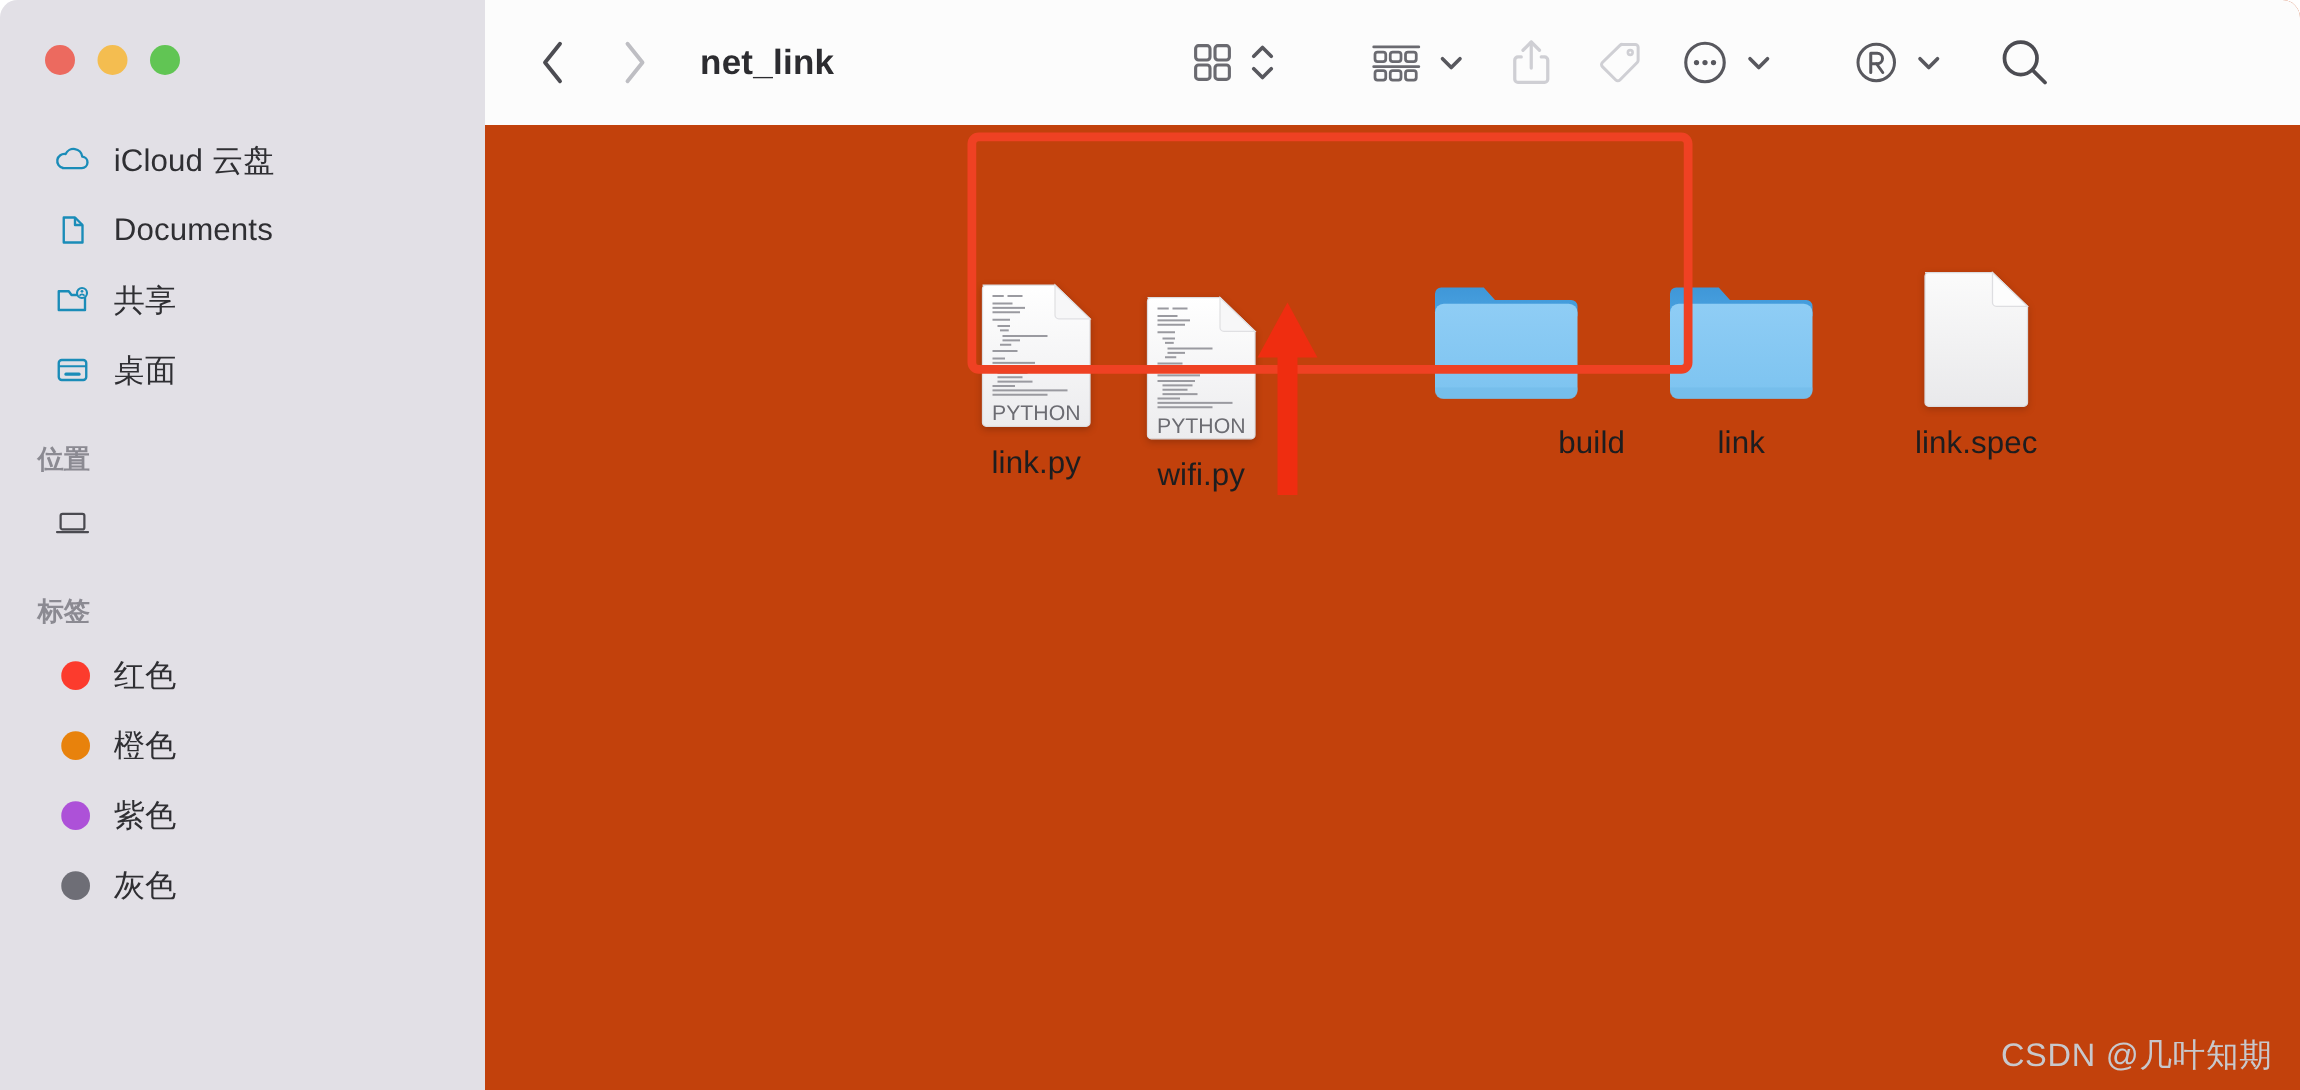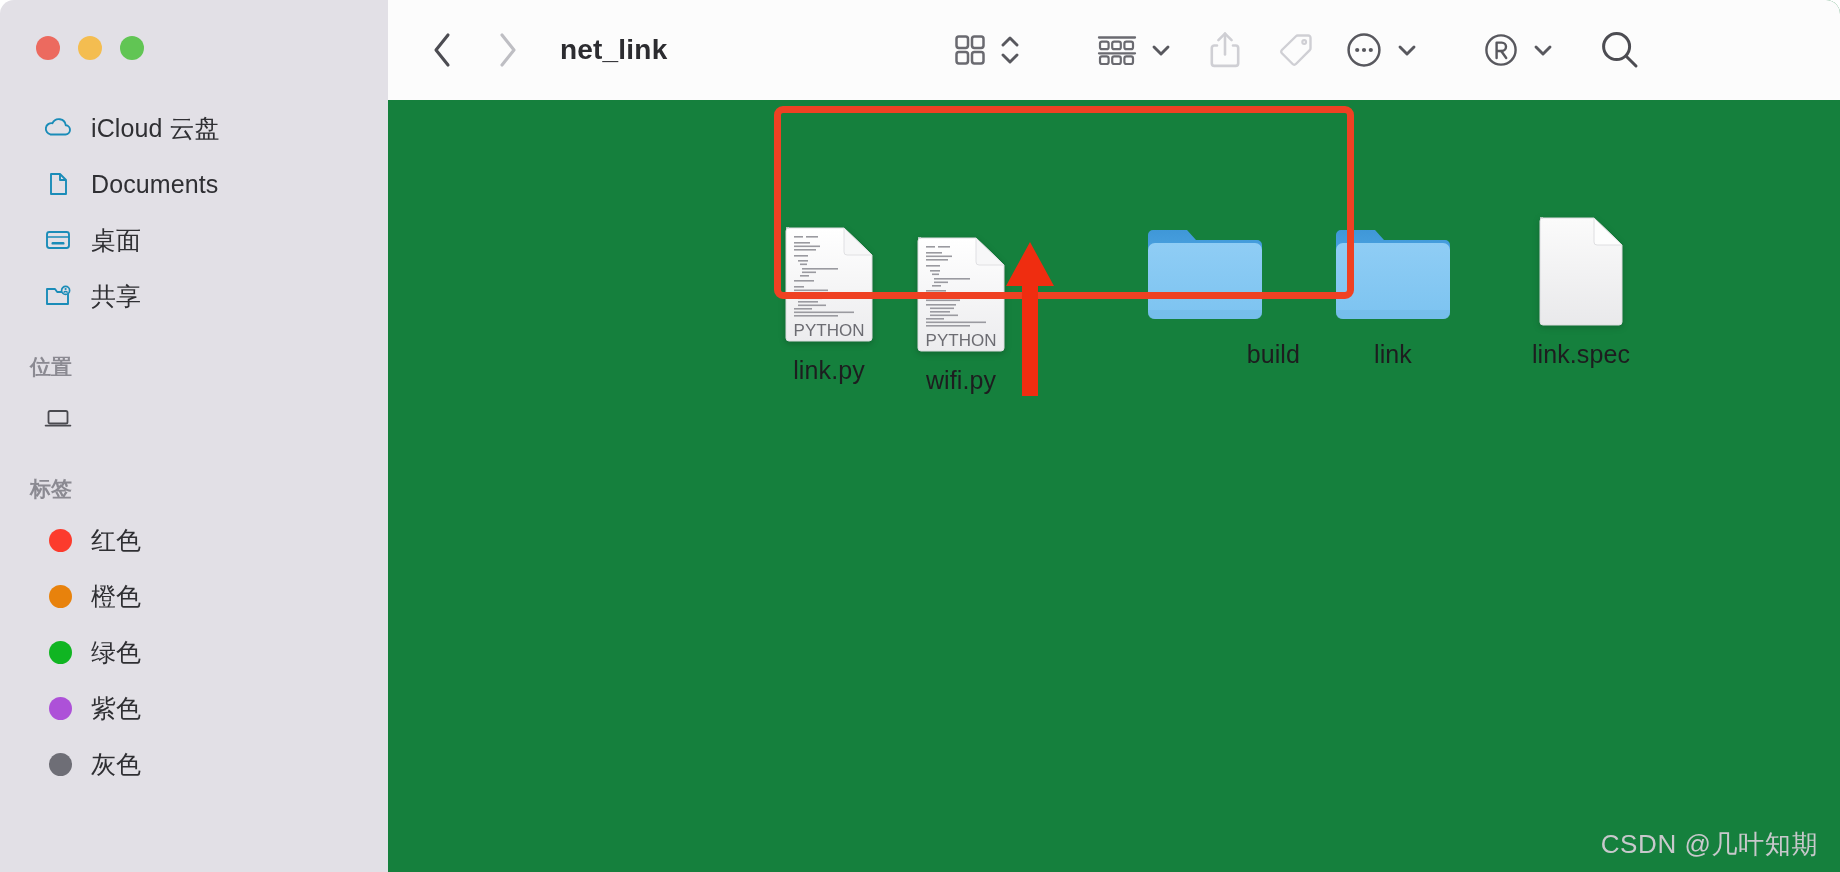--- a/index.html
+++ b/index.html
@@ -90,21 +90,21 @@
     border-radius: 50%;
     display: block;
     margin-left: 4px;
   }
 
   
   .main {
     position: relative;
     flex: 1 1 auto;
     height: 872px;
-    background: #15803d;
+    background: #c2410c;
     border-top-right-radius: 14px;
     overflow: hidden;
   }
 
   .toolbar {
     position: relative;
     height: 100px;
     display: flex;
     align-items: center;
     background: #fcfcfc;
@@ -229,40 +229,40 @@
               <path d="M9 6h9l6 6v14H9z" fill="none" stroke="#1a8cb8" stroke-width="1.9" stroke-linejoin="round"></path>
               <path d="M18 6v6h6" fill="none" stroke="#1a8cb8" stroke-width="1.9" stroke-linejoin="round"></path>
             </svg>
         </span>
         <span class="label">Documents</span>
       </div>
 
       <div class="sb-row">
         <span class="sb-icon">
           <svg width="32" height="32" viewBox="0 0 32 32">
-              <rect x="5" y="8" width="22" height="16" rx="2.4" fill="none" stroke="#1a8cb8" stroke-width="1.9"></rect>
-              <rect x="9.5" y="18" width="13" height="2.6" rx="1.2" fill="#1a8cb8"></rect>
-              <path d="M5 13h22" stroke="#1a8cb8" stroke-width="1.6"></path>
-            </svg>
-        </span>
-        <span class="label">桌面</span>
-      </div>
-
-      <div class="sb-row">
-        <span class="sb-icon">
-          <svg width="32" height="32" viewBox="0 0 32 32">
               <path d="M5 9h8l2.2 3H26v12H5z" fill="none" stroke="#1a8cb8" stroke-width="1.9" stroke-linejoin="round"></path>
               <circle cx="23.6" cy="10.4" r="4" fill="#e2e0e6" stroke="#1a8cb8" stroke-width="1.7"></circle>
               <circle cx="23.6" cy="9" r="1.1" fill="#1a8cb8"></circle>
               <path d="M21.6 12.6a2.4 2.4 0 0 1 4 0" stroke="#1a8cb8" stroke-width="1.4" fill="none"></path>
             </svg>
         </span>
         <span class="label">共享</span>
       </div>
 
+      <div class="sb-row">
+        <span class="sb-icon">
+          <svg width="32" height="32" viewBox="0 0 32 32">
+              <rect x="5" y="8" width="22" height="16" rx="2.4" fill="none" stroke="#1a8cb8" stroke-width="1.9"></rect>
+              <rect x="9.5" y="18" width="13" height="2.6" rx="1.2" fill="#1a8cb8"></rect>
+              <path d="M5 13h22" stroke="#1a8cb8" stroke-width="1.6"></path>
+            </svg>
+        </span>
+        <span class="label">桌面</span>
+      </div>
+
       <div class="sb-header">位置</div>
 
       <div class="sb-row">
         <span class="sb-icon">
           <svg width="32" height="32" viewBox="0 0 32 32">
               <rect x="6.5" y="9" width="19" height="12.5" rx="1.6" fill="none" stroke="#4a4a50" stroke-width="1.8"></rect>
               <path d="M3.6 23.6h24.8" stroke="#4a4a50" stroke-width="1.8" stroke-linecap="round"></path>
             </svg>
         </span>
       </div>
@@ -273,26 +273,20 @@
         <span class="sb-icon">
             <span class="dot" style="background:#fc3b2d"></span>
           </span>
         <span class="label">红色</span>
       </div>
       <div class="sb-row">
         <span class="sb-icon">
             <span class="dot" style="background:#e8820c"></span>
           </span>
         <span class="label">橙色</span>
-      </div>
-      <div class="sb-row">
-        <span class="sb-icon">
-            <span class="dot" style="background:#10b522"></span>
-          </span>
-        <span class="label">绿色</span>
       </div>
       <div class="sb-row">
         <span class="sb-icon">
             <span class="dot" style="background:#ad51d8"></span>
           </span>
         <span class="label">紫色</span>
       </div>
       <div class="sb-row">
         <span class="sb-icon">
             <span class="dot" style="background:#6e6e76"></span>

